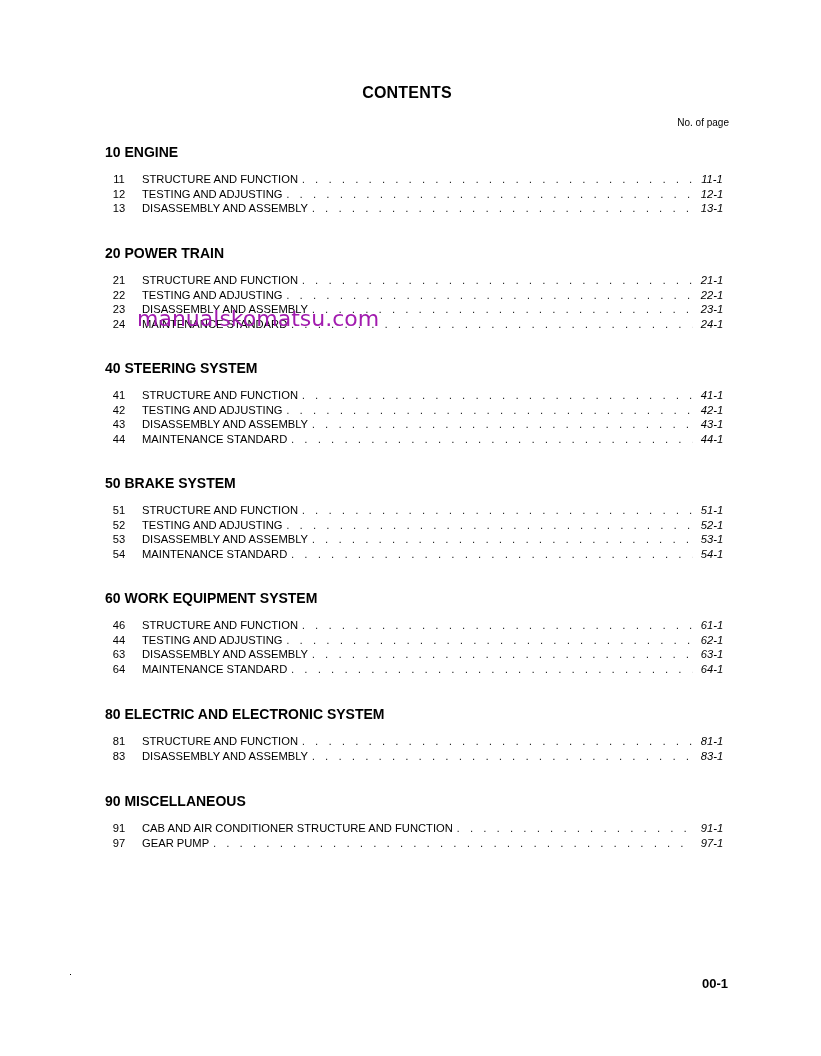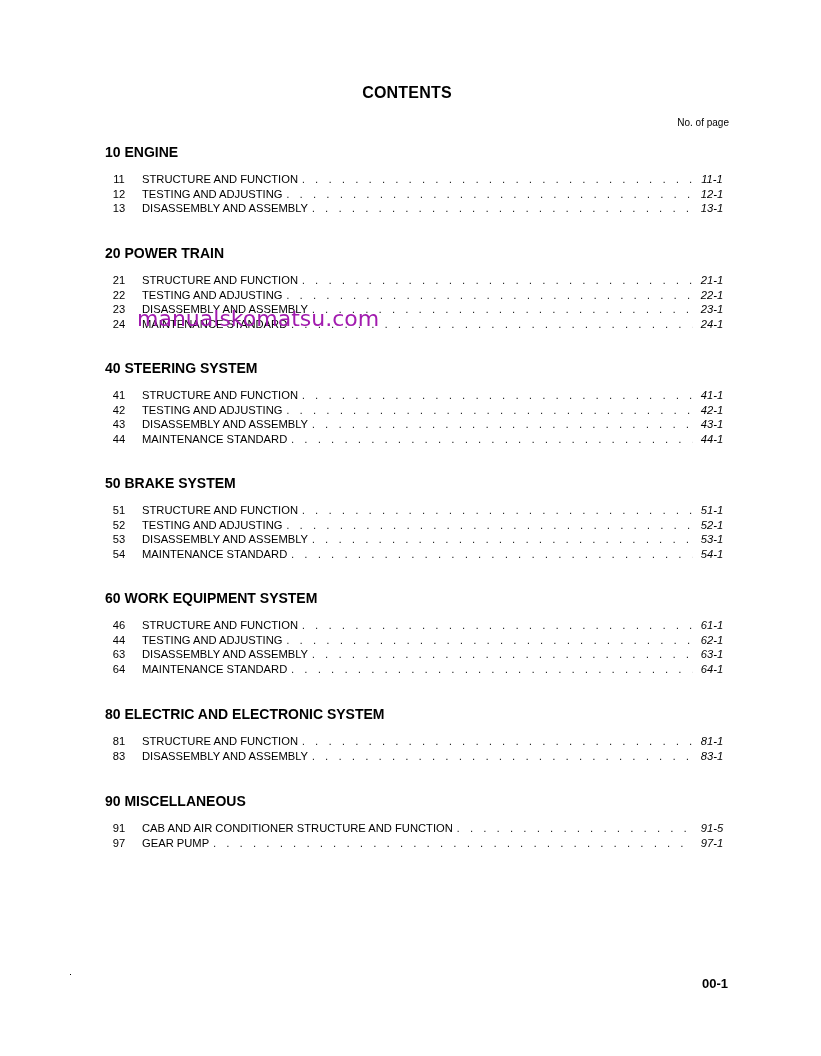--- a/index.html
+++ b/index.html
@@ -278,21 +278,21 @@
   </div>
 </div>
 
 <div class="section" style="top:792px;">
   <div class="section-heading">90 MISCELLANEOUS</div>
   <div class="entries">
     <div class="entry">
       <span class="entry-num">91</span>
       <span class="entry-label">CAB AND AIR CONDITIONER STRUCTURE AND FUNCTION</span>
       <span class="entry-leader"></span>
-      <span class="entry-page">91-5</span>
+      <span class="entry-page">91-1</span>
     </div>
     <div class="entry">
       <span class="entry-num">97</span>
       <span class="entry-label">GEAR PUMP</span>
       <span class="entry-leader"></span>
       <span class="entry-page">97-1</span>
     </div>
   </div>
 </div>
 

